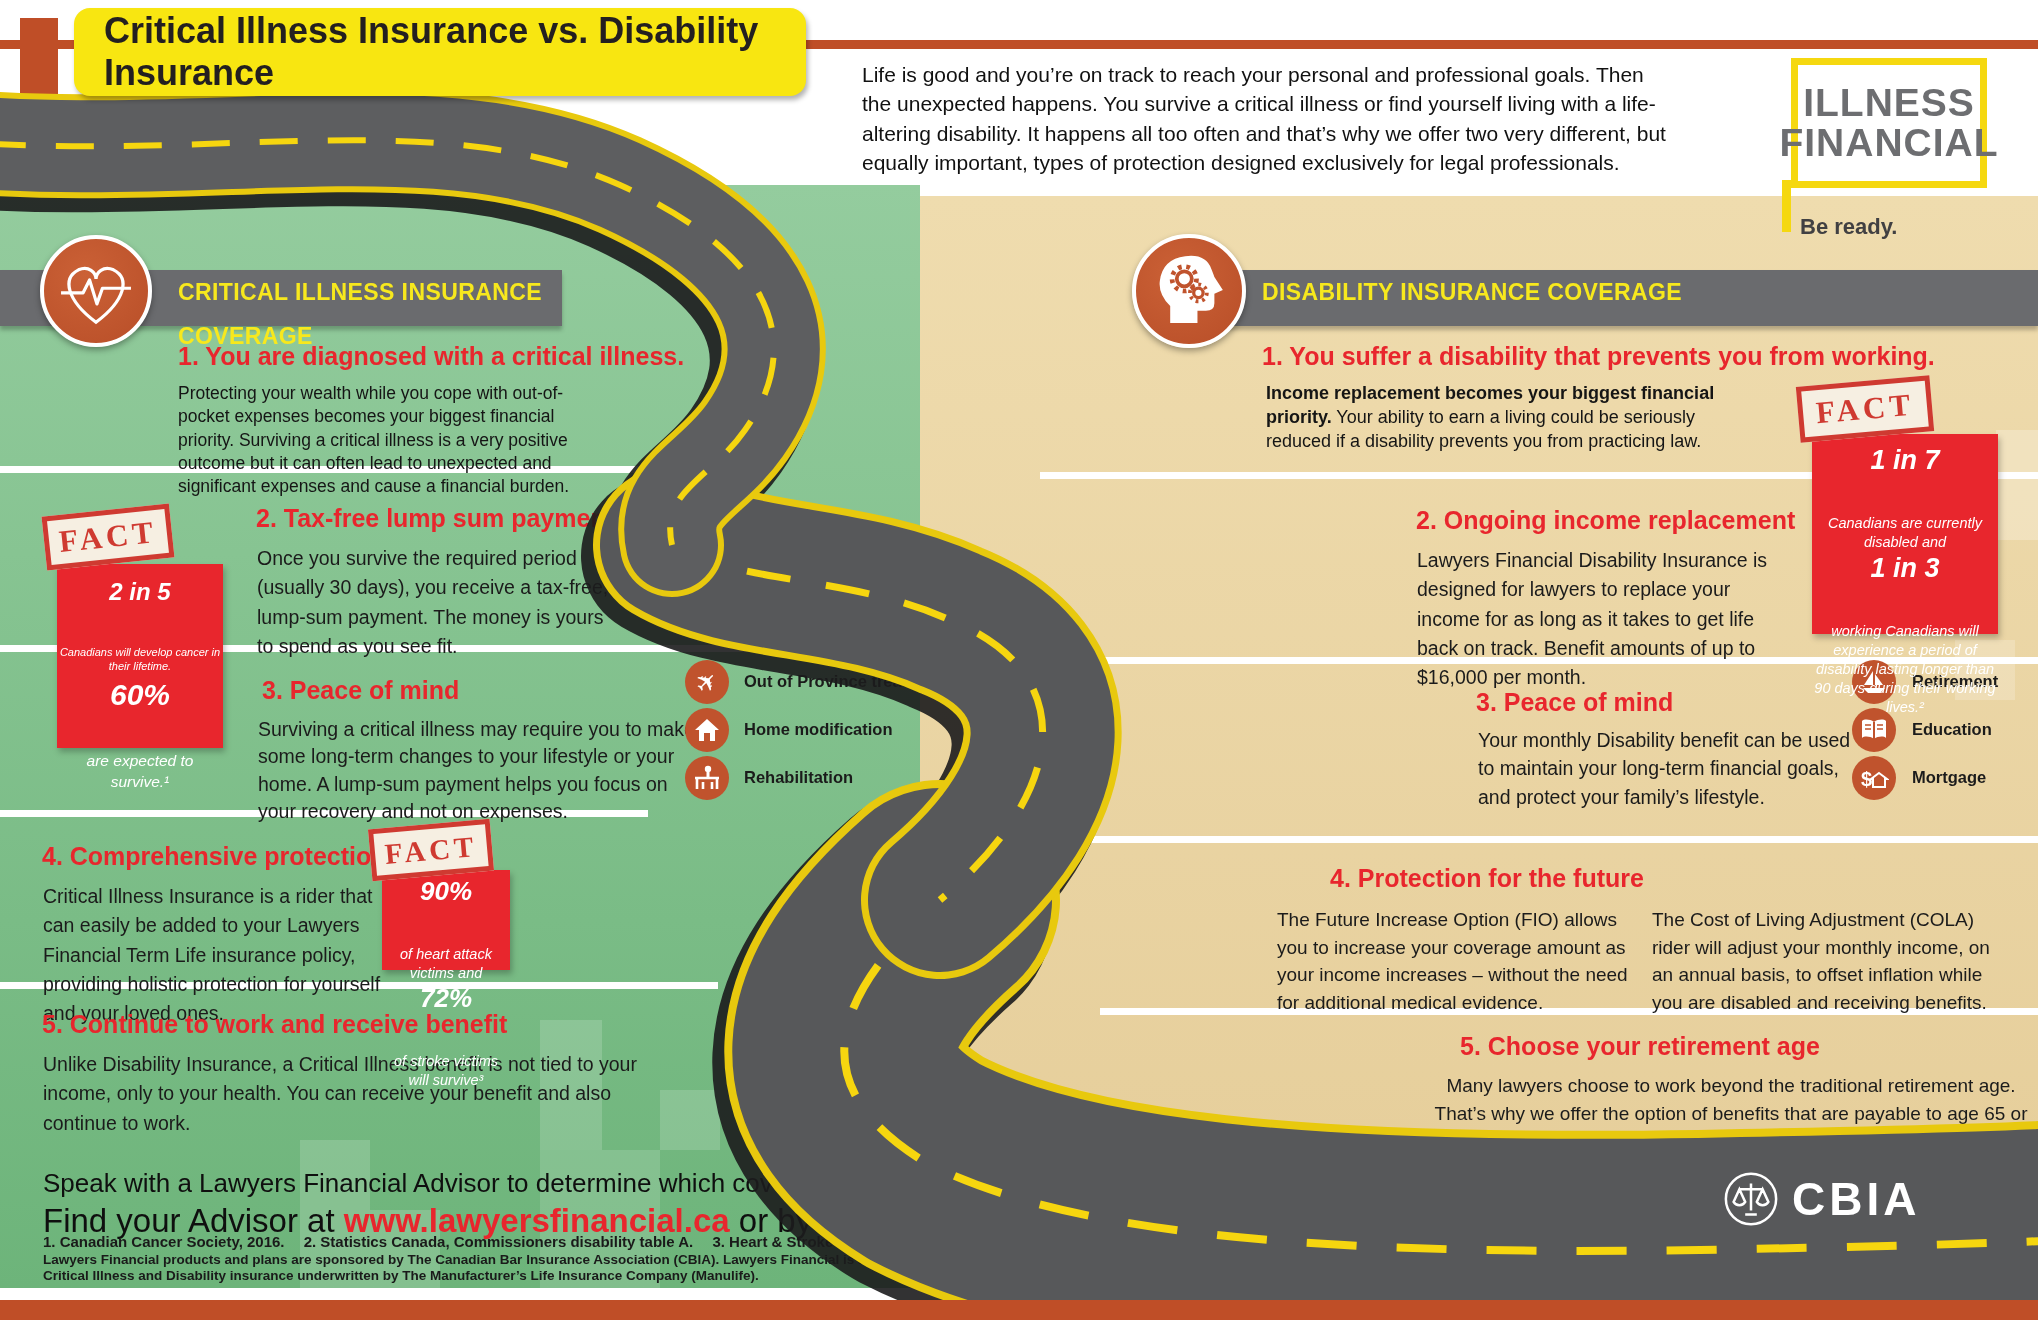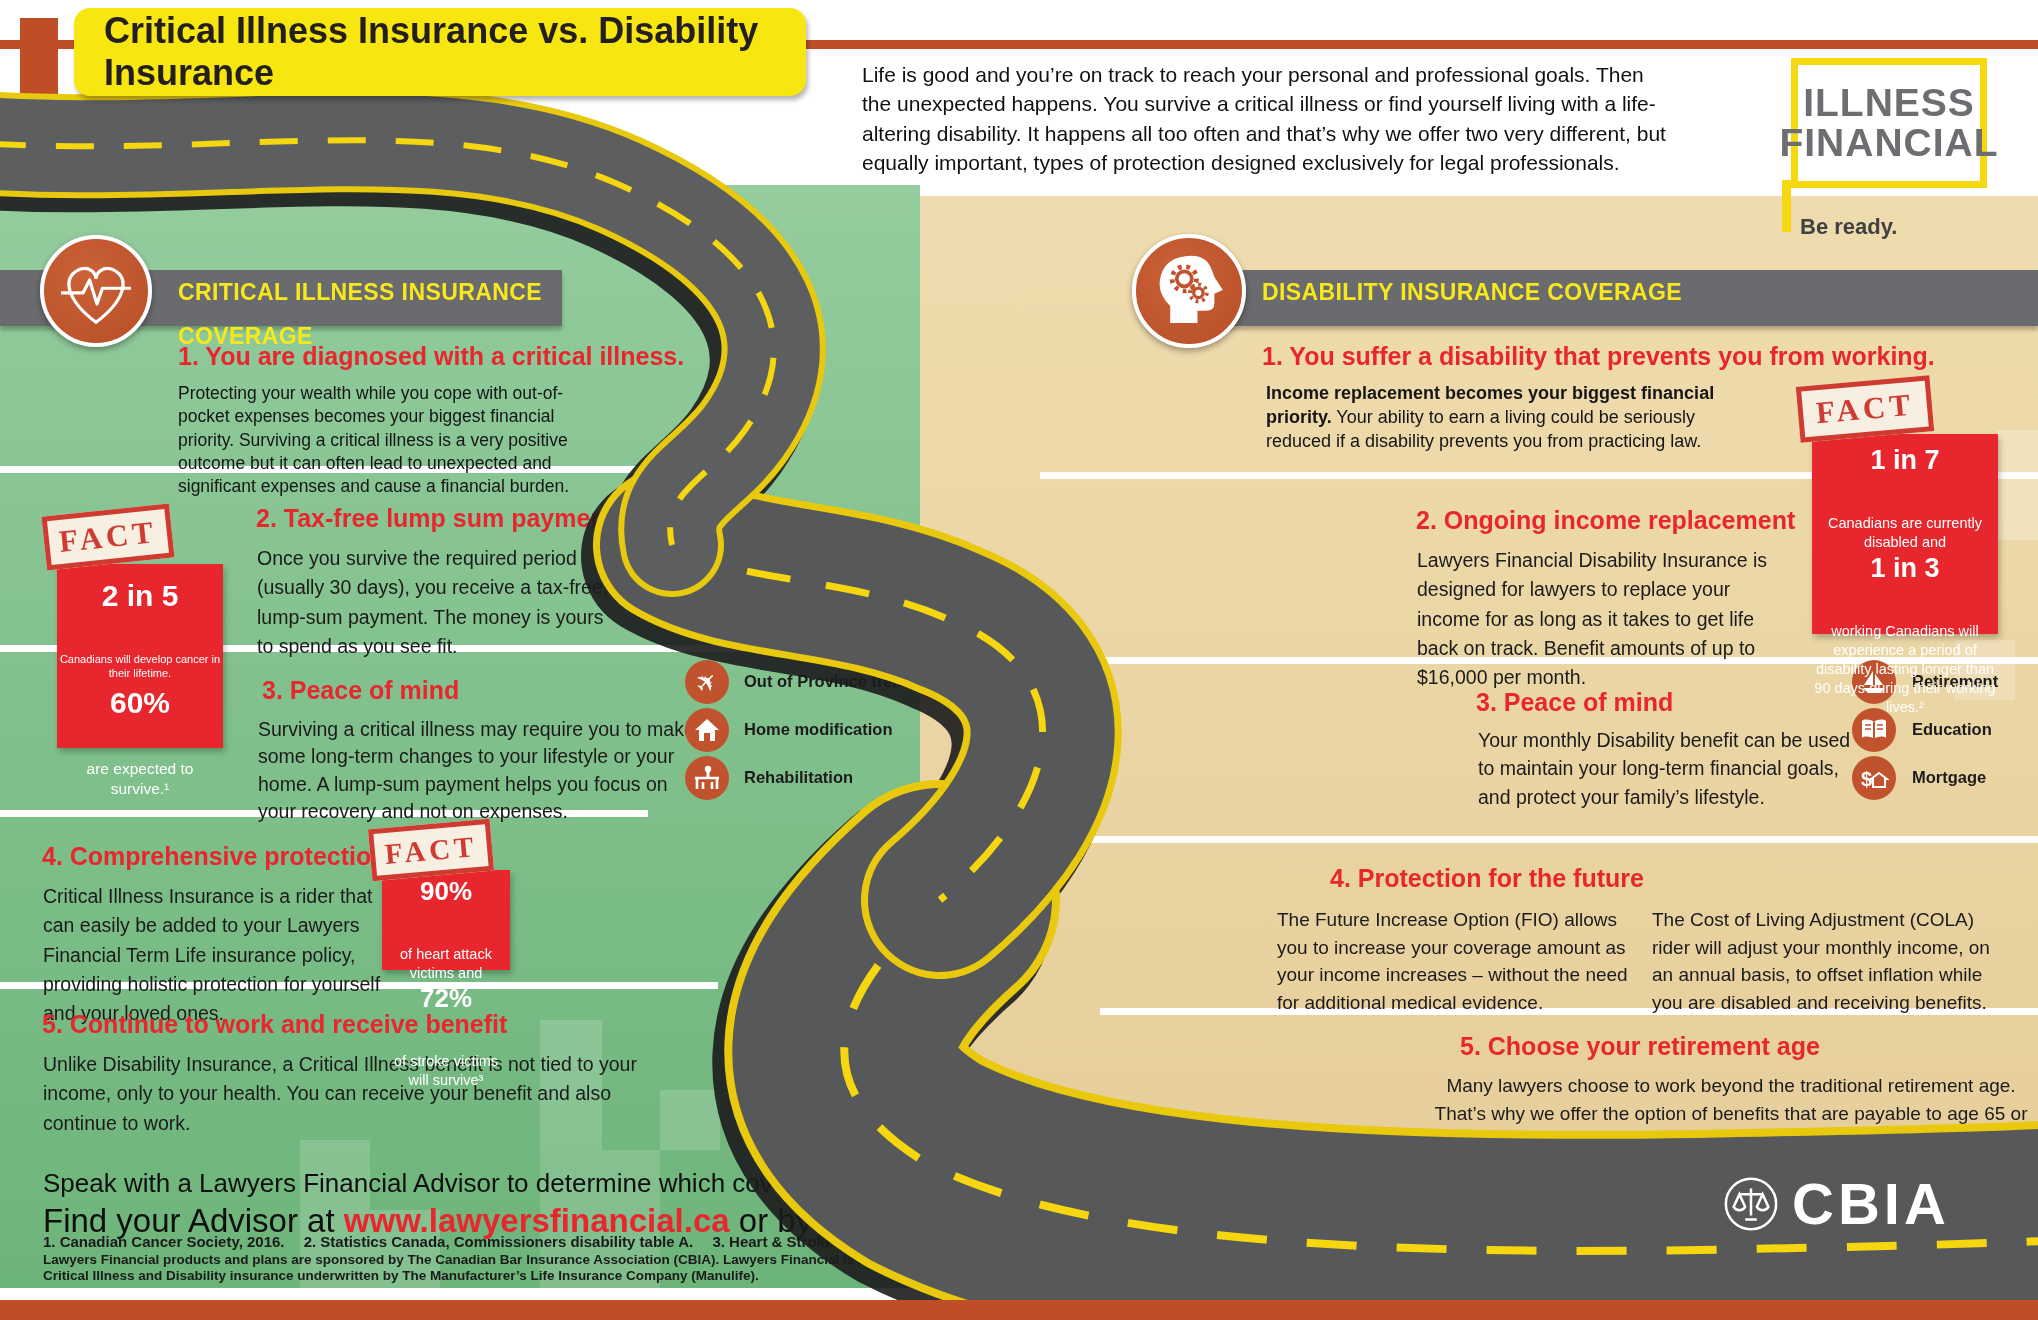--- a/index.html
+++ b/index.html
@@ -10,21 +10,21 @@
   .blk{position:absolute;z-index:1;}
   .divider{position:absolute;height:7px;background:#ffffff;z-index:2;}
   .band{position:absolute;top:270px;height:56px;background:#6a6b6e;color:#f7e81d;font-weight:bold;
         font-size:23px;line-height:44px;letter-spacing:0.4px;z-index:3;box-shadow:0 4px 4px rgba(0,0,0,0.25);}
   .badge{position:absolute;border-radius:50%;background:radial-gradient(circle at 40% 35%,#cb6136,#b84e28);
          border:4px solid #ffffff;z-index:4;display:flex;align-items:center;justify-content:center;
          box-shadow:0 3px 6px rgba(0,0,0,0.35);}
   .h{color:#e8262d;font-weight:bold;font-size:25px;white-space:nowrap;}
   .body-txt{font-size:19.5px;line-height:1.5;color:#1b1b1b;}
   .fact{position:absolute;background:#e8262d;color:#ffffff;text-align:center;z-index:4;
-        box-shadow:2px 4px 6px rgba(0,0,0,0.25);}
+        box-shadow:2px 4px 6px rgba(0,0,0,0.25);font-style:italic;}
   .factbig{font-weight:bold;font-size:27px;line-height:1.2;}
   .factsmall{font-size:14.5px;line-height:1.3;margin-top:38px;}
   .stamp{position:absolute;background:#f6efe2;border:5px solid #cf3a31;color:#cf3a31;font-weight:bold;
          font-size:31px;text-align:center;letter-spacing:4px;z-index:5;
          font-family:"Liberation Serif", serif;}
   .ic{position:absolute;width:44px;height:44px;border-radius:50%;background:#c0532d;z-index:3;
       display:flex;align-items:center;justify-content:center;}
   .iclabel{position:absolute;font-weight:bold;font-size:16.5px;color:#1b1b1b;z-index:3;white-space:nowrap;}
   .title-box{position:absolute;left:74px;top:8px;width:732px;height:88px;background:#f8e611;
              border-radius:16px;z-index:10;display:flex;align-items:center;padding-left:30px;
@@ -87,21 +87,21 @@
     </svg>
   </div>
 
   <div class="abs h" style="left:178px;top:330px;">1. You are diagnosed with a critical illness.</div>
   <div class="abs" style="left:178px;top:370px;width:404px;font-size:17.5px;line-height:1.33;color:#151515;">
     <span style="font-weight:normal">Protecting your wealth while you cope with out-of-pocket expenses becomes your biggest financial priority.</span><span> Surviving a critical illness is a very positive outcome but it can often lead to unexpected and significant expenses and cause a financial burden.</span>
   </div>
 
   <div class="stamp" style="left:44px;top:510px;width:118px;height:44px;line-height:44px;transform:rotate(-6deg);">FACT</div>
   <div class="fact" style="left:57px;top:564px;width:166px;height:184px;padding-top:14px;box-sizing:border-box;">
-    <div class="factbig" style="font-size:30px">2 in 5</div>
+    <div class="factbig" style="font-size:24px">2 in 5</div>
     <div class="factsmall" style="font-size:11px">Canadians will develop cancer in their lifetime.</div>
     <div class="factbig" style="font-size:30px;margin-top:4px">60%</div>
     <div class="factsmall" style="font-size:15.5px">are expected to survive.¹</div>
   </div>
 
   <div class="abs h" style="left:256px;top:492px;">2. Tax-free lump sum payment</div>
   <div class="abs body-txt" style="left:257px;top:532px;width:362px;">Once you survive the required period (usually 30 days), you receive a tax-free, lump-sum payment. The money is yours to spend as you see fit.</div>
 
   <div class="abs h" style="left:262px;top:664px;">3. Peace of mind</div>
   <div class="abs body-txt" style="left:258px;top:704px;width:452px;line-height:1.4;">Surviving a critical illness may require you to make some long-term changes to your lifestyle or your home. A lump-sum payment helps you focus on your recovery and not on expenses.</div>
@@ -235,17 +235,17 @@
   </svg>
 
   <div class="abs" style="left:1722px;top:1158px;z-index:8;display:flex;align-items:center;gap:12px;">
     <svg width="58" height="58" viewBox="0 0 60 60">
       <g stroke="#ffffff" stroke-width="2.6" fill="none">
         <circle cx="30" cy="30" r="26"></circle>
         <path d="M30,14 V42 M18,20 H42 M24,46 H36"></path>
         <path d="M18,20 L12,33 A7,7 0 0 0 24,33 Z M42,20 L36,33 A7,7 0 0 0 48,33 Z"></path>
       </g>
     </svg>
-    <span style="color:#ffffff;font-weight:bold;font-size:58px;letter-spacing:4px;">CBIA</span>
+    <span style="color:#ffffff;font-weight:bold;font-size:46px;letter-spacing:4px;">CBIA</span>
   </div>
 
   <div class="abs" style="left:0;top:1288px;width:2038px;height:32px;background:#bf4e27;z-index:7;"></div>
 </div>
 
 </body></html>

